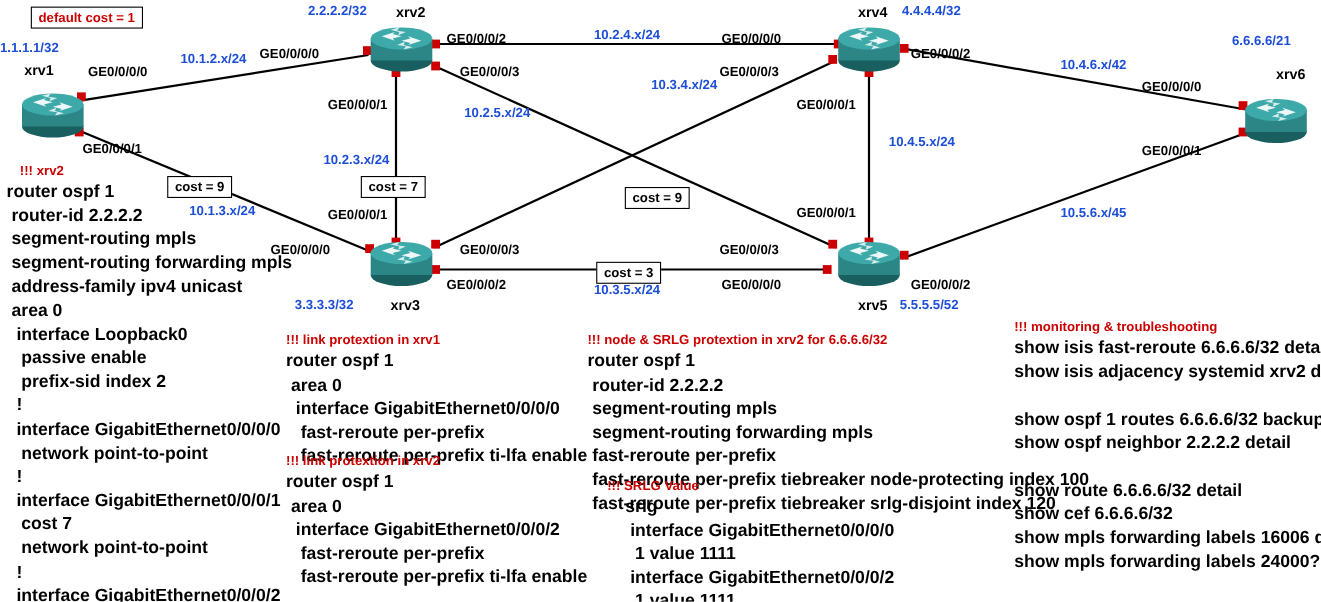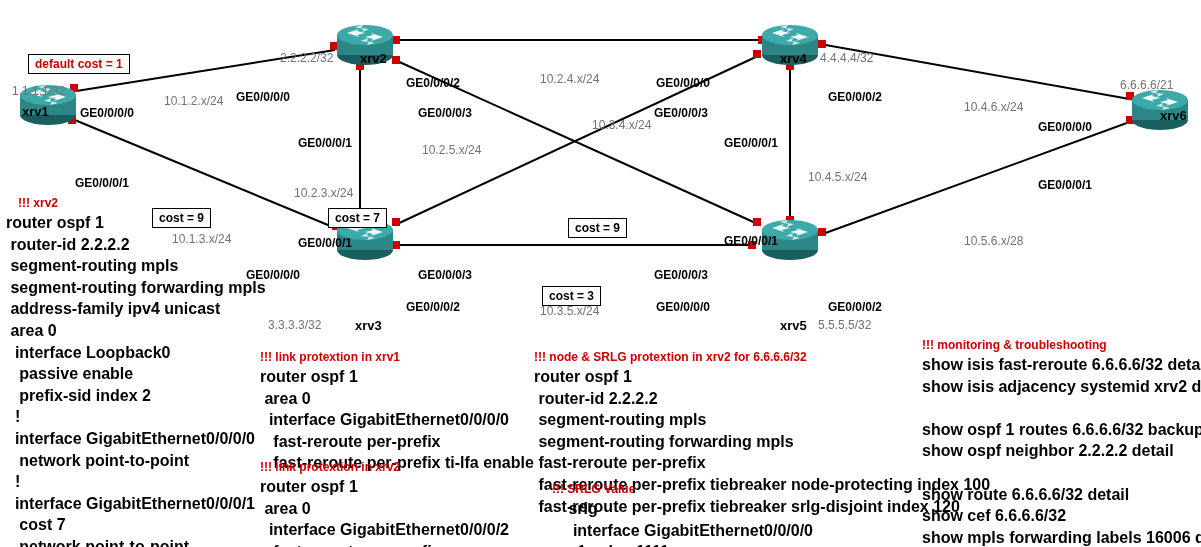--- a/index.html
+++ b/index.html
@@ -5,22 +5,22 @@
   body {
     margin: 0;
     padding: 0;
     font-family: Arial, sans-serif;
     font-size: 12px;
     width: 1201px;
     height: 547px;
     position: relative;
     background: white;
   }
-  .abs { position: absolute; margin-top: 48px; }
-  .green { color: #737373; font-weight: normal; }
+  .abs { position: absolute; }
+  .green { color: #1d4ed8; font-weight: bold; }
   .red { color: #cc0000; font-weight: bold; }
   .black { color: #000; font-weight: bold; }
   .box {
     border: 1px solid black;
     padding: 2px 6px;
     background: white;
   }
   .router-label { font-weight: bold; font-size: 13px; }
   .iface { font-weight: bold; font-size: 12px; }
   .config-block {
@@ -88,34 +88,34 @@
   <use href="#router" x="18" y="75"></use>
   <use href="#router" x="335" y="15"></use>
   <use href="#router" x="335" y="210"></use>
   <use href="#router" x="760" y="15"></use>
   <use href="#router" x="760" y="210"></use>
   <use href="#router" x="1130" y="80"></use>
 </svg>
 
 <div class="abs box red" style="top:6px;left:28px">default cost = 1</div>
 
-<div class="abs green" style="top:36px;left:12px">1.1.1.1/32</div>
+<div class="abs green" style="top:36px;left:0">1.1.1.1/32</div>
 <div class="abs router-label" style="top:56px;left:22px">xrv1</div>
 
 <div class="abs green" style="top:3px;left:280px">2.2.2.2/32</div>
 <div class="abs router-label" style="top:3px;left:360px">xrv2</div>
 
 <div class="abs green" style="top:270px;left:268px">3.3.3.3/32</div>
 <div class="abs router-label" style="top:270px;left:355px">xrv3</div>
 
 <div class="abs router-label" style="top:3px;left:780px">xrv4</div>
 <div class="abs green" style="top:3px;left:820px">4.4.4.4/32</div>
 
 <div class="abs router-label" style="top:270px;left:780px">xrv5</div>
-<div class="abs green" style="top:270px;left:818px">5.5.5.5/32</div>
+<div class="abs green" style="top:270px;left:818px">5.5.5.5/52</div>
 
 <div class="abs green" style="top:30px;left:1120px">6.6.6.6/21</div>
 <div class="abs router-label" style="top:60px;left:1160px">xrv6</div>
 
 <div class="abs iface" style="top:58px;left:80px">GE0/0/0/0</div>
 <div class="abs iface" style="top:128px;left:75px">GE0/0/0/1</div>
 
 <div class="abs iface" style="top:42px;left:236px">GE0/0/0/0</div>
 <div class="abs iface" style="top:88px;left:298px">GE0/0/0/1</div>
 <div class="abs iface" style="top:28px;left:406px">GE0/0/0/2</div>
@@ -140,22 +140,22 @@
 <div class="abs iface" style="top:130px;left:1038px">GE0/0/0/1</div>
 
 <div class="abs green" style="top:46px;left:164px">10.1.2.x/24</div>
 <div class="abs green" style="top:184px;left:172px">10.1.3.x/24</div>
 <div class="abs green" style="top:138px;left:294px">10.2.3.x/24</div>
 <div class="abs green" style="top:24px;left:540px">10.2.4.x/24</div>
 <div class="abs green" style="top:95px;left:422px">10.2.5.x/24</div>
 <div class="abs green" style="top:70px;left:592px">10.3.4.x/24</div>
 <div class="abs green" style="top:256px;left:540px">10.3.5.x/24</div>
 <div class="abs green" style="top:122px;left:808px">10.4.5.x/24</div>
-<div class="abs green" style="top:52px;left:964px">10.4.6.x/24</div>
-<div class="abs green" style="top:186px;left:964px">10.5.6.x/28</div>
+<div class="abs green" style="top:52px;left:964px">10.4.6.x/42</div>
+<div class="abs green" style="top:186px;left:964px">10.5.6.x/45</div>
 
 <div class="abs box black" style="top:160px;left:152px">cost = 9</div>
 <div class="abs box black" style="top:160px;left:328px">cost = 7</div>
 <div class="abs box black" style="top:170px;left:568px">cost = 9</div>
 <div class="abs box black" style="top:238px;left:542px">cost = 3</div>
 
 <div class="abs red" style="top:148px;left:18px">!!! xrv2</div>
 <div class="abs config-block" style="top:164px;left:6px">router ospf 1
  router-id 2.2.2.2
  segment-routing mpls

